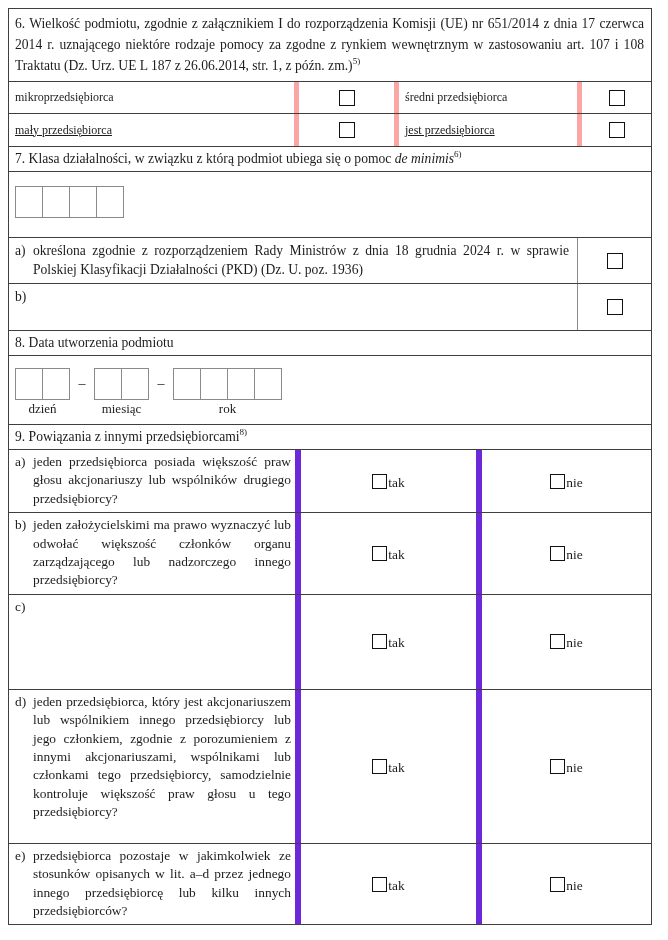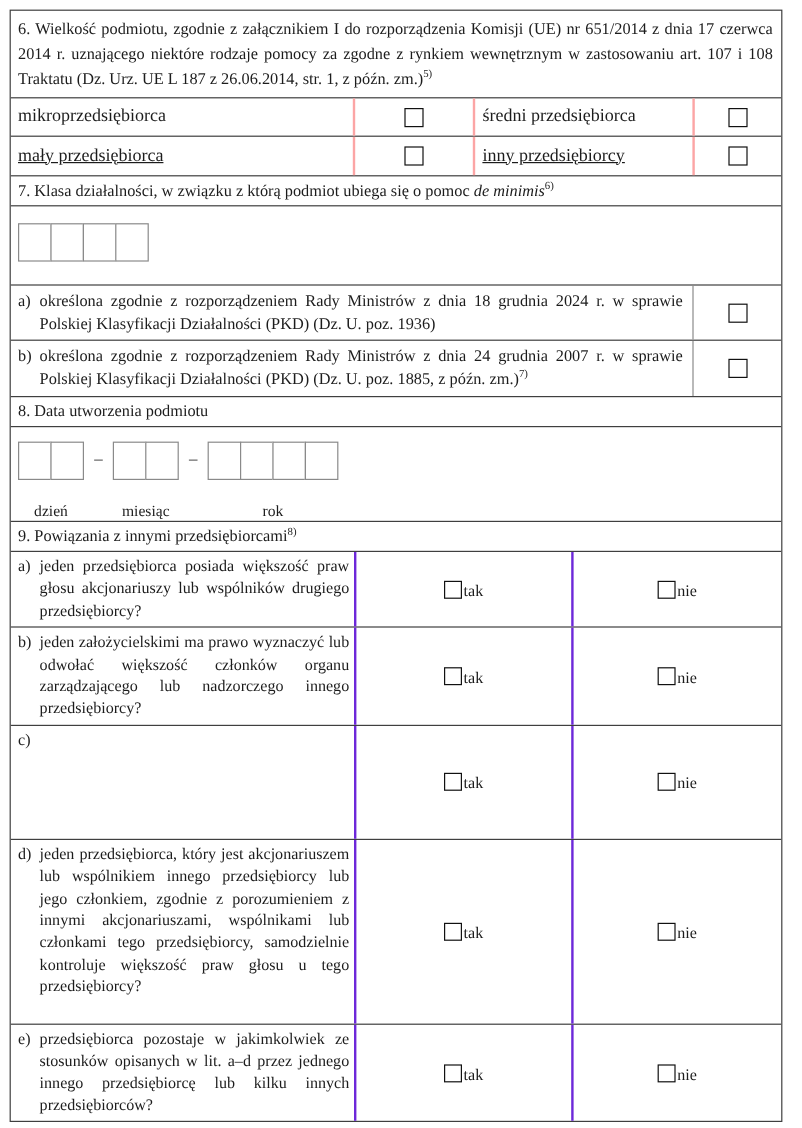--- a/index.html
+++ b/index.html
@@ -21,25 +21,25 @@
     padding:4px 7px 5px 6px;
     font-size:13.6px;line-height:21px;
   }
   .justify{text-align:justify;}
   sup{font-size:9px;line-height:0;}
   .it{font-style:italic;}
 
   
   .sizegrid{display:grid;grid-template-columns:285px 100px 183px 1fr;}
   .sizegrid .cell{
-    border-left:2px solid #fca5a5;
+    border-left:5px solid #fca5a5;
     display:flex;align-items:center;box-sizing:border-box;
   }
   .sizegrid .cell:first-child{border-left:none;}
-  .lblcell{padding-left:6px;font-size:15px;}
+  .lblcell{padding-left:6px;font-size:12px;}
   .ckcell{justify-content:center;}
   .r32{min-height:32px;}
   .r33{min-height:33px;text-decoration:underline;}
 
   
   .cb{
     display:inline-block;width:16px;height:16px;
     border:1.5px solid #111;background:#fff;box-sizing:border-box;
     flex:none;
   }
@@ -65,35 +65,35 @@
     display:flex;align-items:center;justify-content:center;box-sizing:border-box;
   }
   .qletter{width:18px;flex:none;}
   .qtext{flex:1;text-align:justify;}
 
   
   .datecell{min-height:69px;padding:12px 0 0 6px;box-sizing:border-box;}
   .dategroups{display:flex;align-items:flex-start;}
   .dgroup{display:flex;flex-direction:column;}
   .dgroup .lab{
-    text-align:center;font-size:13px;line-height:16px;margin-top:18px;
+    text-align:center;font-size:13px;line-height:16px;margin-top:1px;
   }
   .dash{
     width:24px;height:32px;display:flex;align-items:center;justify-content:center;
     font-size:14px;flex:none;
   }
 
   
   .q3grid{display:grid;grid-template-columns:286px 181px 1fr;}
   .q3grid .qcell{
     padding:3px 4px 4px 6px;display:flex;box-sizing:border-box;
     font-size:13.4px;line-height:18.4px;
   }
   .q3grid .optcell{
-    border-left:2px solid #6d28d9;
+    border-left:6px solid #6d28d9;
     display:flex;align-items:center;justify-content:center;box-sizing:border-box;
   }
   .optpair{display:inline-flex;align-items:flex-end;}
   .optpair .optlabel{font-size:13.4px;line-height:13px;margin-left:1px;}
 
   .h-a{min-height:55px;}
   .h-b{min-height:74px;}
   .h-c{min-height:95px;}
   .h-d{min-height:154px;}
   .h-e{min-height:77px;}
@@ -116,21 +116,21 @@
     <div class="cell lblcell">średni przedsiębiorca</div>
     <div class="cell ckcell">
       <span class="cb"></span>
     </div>
   </div>
   <div class="row sizegrid r33">
     <div class="cell lblcell">mały przedsiębiorca</div>
     <div class="cell ckcell">
       <span class="cb"></span>
     </div>
-    <div class="cell lblcell">inny przedsiębiorcy</div>
+    <div class="cell lblcell">jest przedsiębiorca</div>
     <div class="cell ckcell">
       <span class="cb"></span>
     </div>
   </div>
 
   <div class="row hdr-sm"><span>7. Klasa działalności, w związku z którą podmiot ubiega się o pomoc </span><span class="it">de minimis</span><sup>6)</sup></div>
 
   <div class="row pkdcell">
     <div class="boxrow">
       <span class="codebox"></span>
@@ -146,21 +146,20 @@
       <span class="qtext"><span>określona zgodnie z rozporządzeniem Rady Ministrów z dnia 18 grudnia 2024 r. w sprawie Polskiej Klasyfikacji Działalności (PKD) (Dz. U. poz. 1936)</span><sup></sup></span>
     </div>
     <div class="ckcol">
       <span class="cb"></span>
     </div>
   </div>
 
   <div class="row abgrid h-7b">
     <div class="qcell">
       <span class="qletter">b)</span>
-      <span class="qtext"><span>określona zgodnie z rozporządzeniem Rady Ministrów z dnia 24 grudnia 2007 r. w sprawie Polskiej Klasyfikacji Działalności (PKD) (Dz. U. poz. 1885, z późn. zm.)</span><sup>7)</sup></span>
     </div>
     <div class="ckcol">
       <span class="cb"></span>
     </div>
   </div>
 
   <div class="row hdr-sm"><span>8. Data utworzenia podmiotu</span></div>
 
   <div class="row datecell">
     <div class="dategroups">

